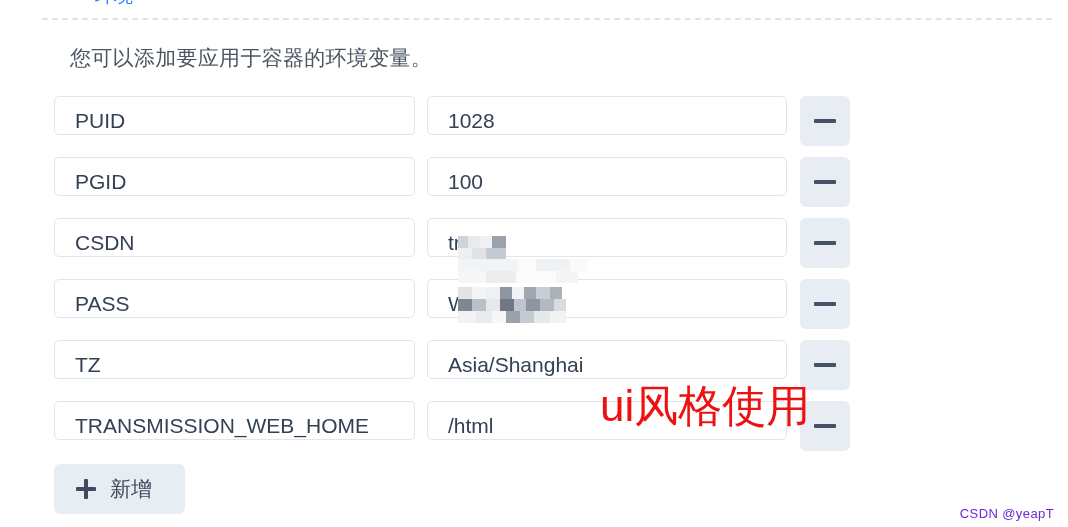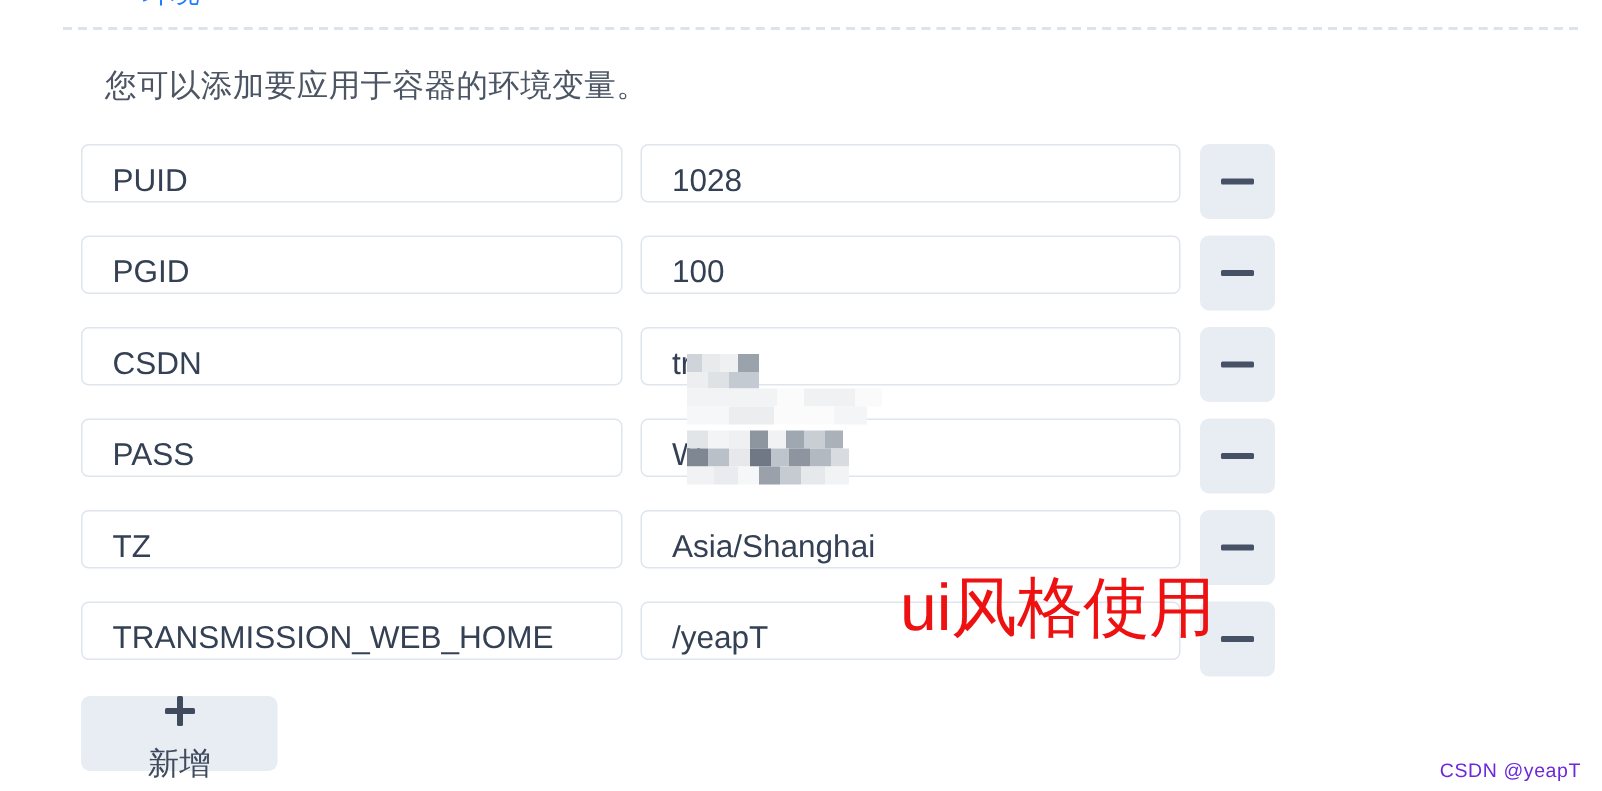--- a/index.html
+++ b/index.html
@@ -120,21 +120,20 @@
     min-width: 131px;
     background: #e8edf3;
     border: none;
     border-radius: 6px;
     display: flex;
     align-items: center;
     gap: 14px;
     padding: 0 22px;
     cursor: pointer;
     font-family: "Liberation Sans", "DejaVu Sans", sans-serif;
-    flex-direction: column;
   }
   .add-btn .plus {
     position: relative;
     width: 20px;
     height: 20px;
     flex: 0 0 20px;
   }
   .add-btn .plus::before,
   .add-btn .plus::after {
     content: "";
@@ -258,21 +257,21 @@
   <div class="row">
     <div class="field name">TZ</div>
     <div class="field value">Asia/Shanghai</div>
     <button class="minus-btn">
       <span class="glyph"></span>
     </button>
   </div>
 
   <div class="row">
     <div class="field name">TRANSMISSION_WEB_HOME</div>
-    <div class="field value">/yeapT</div>
+    <div class="field value">/html</div>
     <button class="minus-btn">
       <span class="glyph"></span>
     </button>
   </div>
 
 </div>
 
 <button class="minus-btn" style="left:800px; top:218px;">
   <span class="glyph"></span>
 </button>

